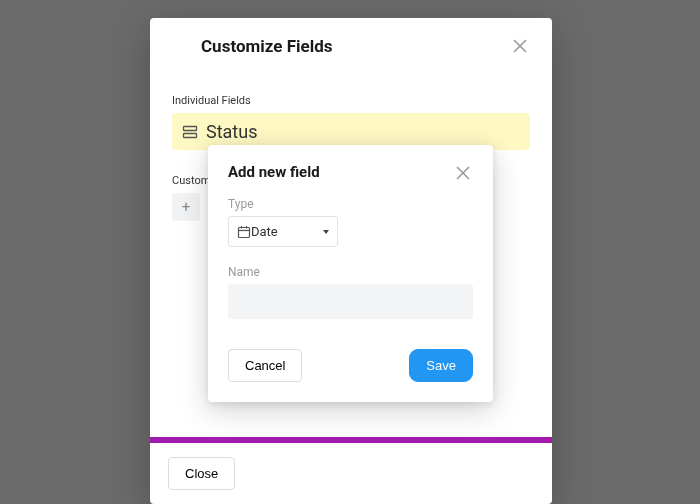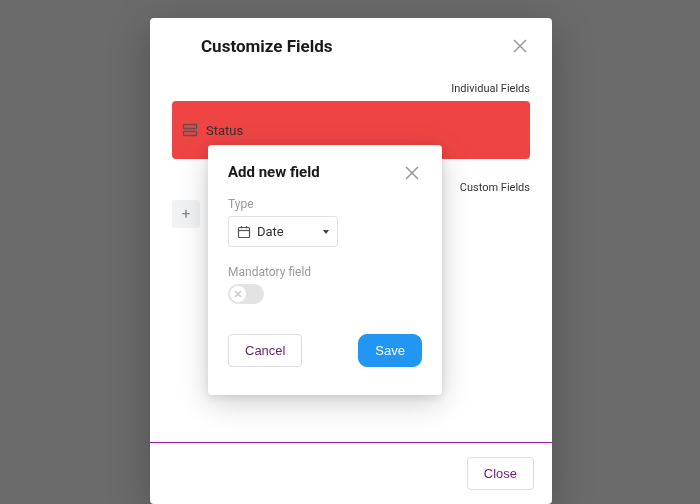--- a/index.html
+++ b/index.html
@@ -53,31 +53,30 @@
       height: 14px;
     }
     .main-body {
       padding: 4px 22px 0 22px;
       flex: 1;
     }
     .section-label {
       font-size: 11px;
       color: #333;
       margin-bottom: 6px;
-      margin-top: 12px;
-      text-align: right;
+      margin-top: 24px;
     }
     .field-row {
-      background: #ef4444;
-      border-radius: 4px;
-      padding: 21px 10px;
+      background: #fef9c3;
+      border-radius: 4px;
+      padding: 8px 10px;
       display: flex;
       align-items: center;
       gap: 8px;
-      font-size: 13px;
+      font-size: 18px;
       color: #333;
     }
     .field-row .iconbox {
       width: 16px;
       height: 16px;
       color: #555;
       display:flex;
       align-items:center;
       justify-content:center;
     }
@@ -91,50 +90,49 @@
       border-radius: 3px;
       display: flex;
       align-items: center;
       justify-content: center;
       color: #888;
       font-size: 15px;
       cursor: pointer;
       margin-top: 5px;
     }
     .main-footer {
-      border-top: 1px solid #a21caf;
+      border-top: 6px solid #a21caf;
       padding: 14px 18px;
       display: flex;
-      justify-content: flex-end;
     }
     .btn {
       font-size: 13px;
       padding: 8px 16px;
       border-radius: 4px;
       cursor: pointer;
       border: 1px solid #ddd;
       background: #fff;
-      color: #701a75;
+      color: #000000;
     }
     .btn-primary {
       background: #2196f3;
       border-color: #2196f3;
       color: #fff;
       border-radius: 9px;
     }
     
     .inner-modal {
       position: absolute;
       left: 208px;
       top: 145px;
-      width: 234px;
+      width: 285px;
       background: #fff;
       border-radius: 4px;
       box-shadow: 0 8px 30px rgba(0,0,0,0.18), 0 2px 8px rgba(0,0,0,0.1);
-      padding: 18px 20px 28px 20px;
+      padding: 18px 20px 20px 20px;
     }
     .inner-header {
       display: flex;
       justify-content: space-between;
       align-items: flex-start;
       margin-bottom: 14px;
     }
     .inner-title {
       font-size: 15px;
       font-weight: 700;
@@ -146,21 +144,20 @@
       margin-bottom: 5px;
       display: block;
     }
     .type-drop {
       width: 110px;
       border: 1px solid #e3e3e3;
       border-radius: 3px;
       padding: 7px 8px;
       display: flex;
       align-items: center;
-      gap: 6px;
       font-size: 13px;
       color: #333;
       position: relative;
       cursor: pointer;
       background: #fff;
     }
     .type-drop .caret {
       position: absolute;
       right: 8px;
       top: 50%;
@@ -280,30 +277,23 @@
           <line x1="1.5" y1="5.5" x2="12.5" y2="5.5"></line>
           <line x1="4.5" y1="1" x2="4.5" y2="3.5"></line>
           <line x1="9.5" y1="1" x2="9.5" y2="3.5"></line>
         </svg>
       </span>
       <span>Date</span>
       <span class="caret"></span>
     </div>
   </div>
 
-
-  <div class="form-group" style="margin-bottom:0;">
-    <span class="form-label">Mandatory field</span>
-    <div class="toggle">
-      <div class="toggle-knob">
-        <svg viewBox="0 0 8 8" fill="none" stroke="currentColor" stroke-width="1.4">
-          <line x1="1" y1="1" x2="7" y2="7"></line>
-          <line x1="7" y1="1" x2="1" y2="7"></line>
-        </svg>
-      </div>
-    </div>
-  </div>
+  <div class="form-group">
+    <span class="form-label">Name</span>
+    <input class="name-input" type="text" value="" style="">
+  </div>
+
 
   <div class="inner-footer">
     <button class="btn">Cancel</button>
     <button class="btn btn-primary">Save</button>
   </div>
 </div>
 
 </body></html>

